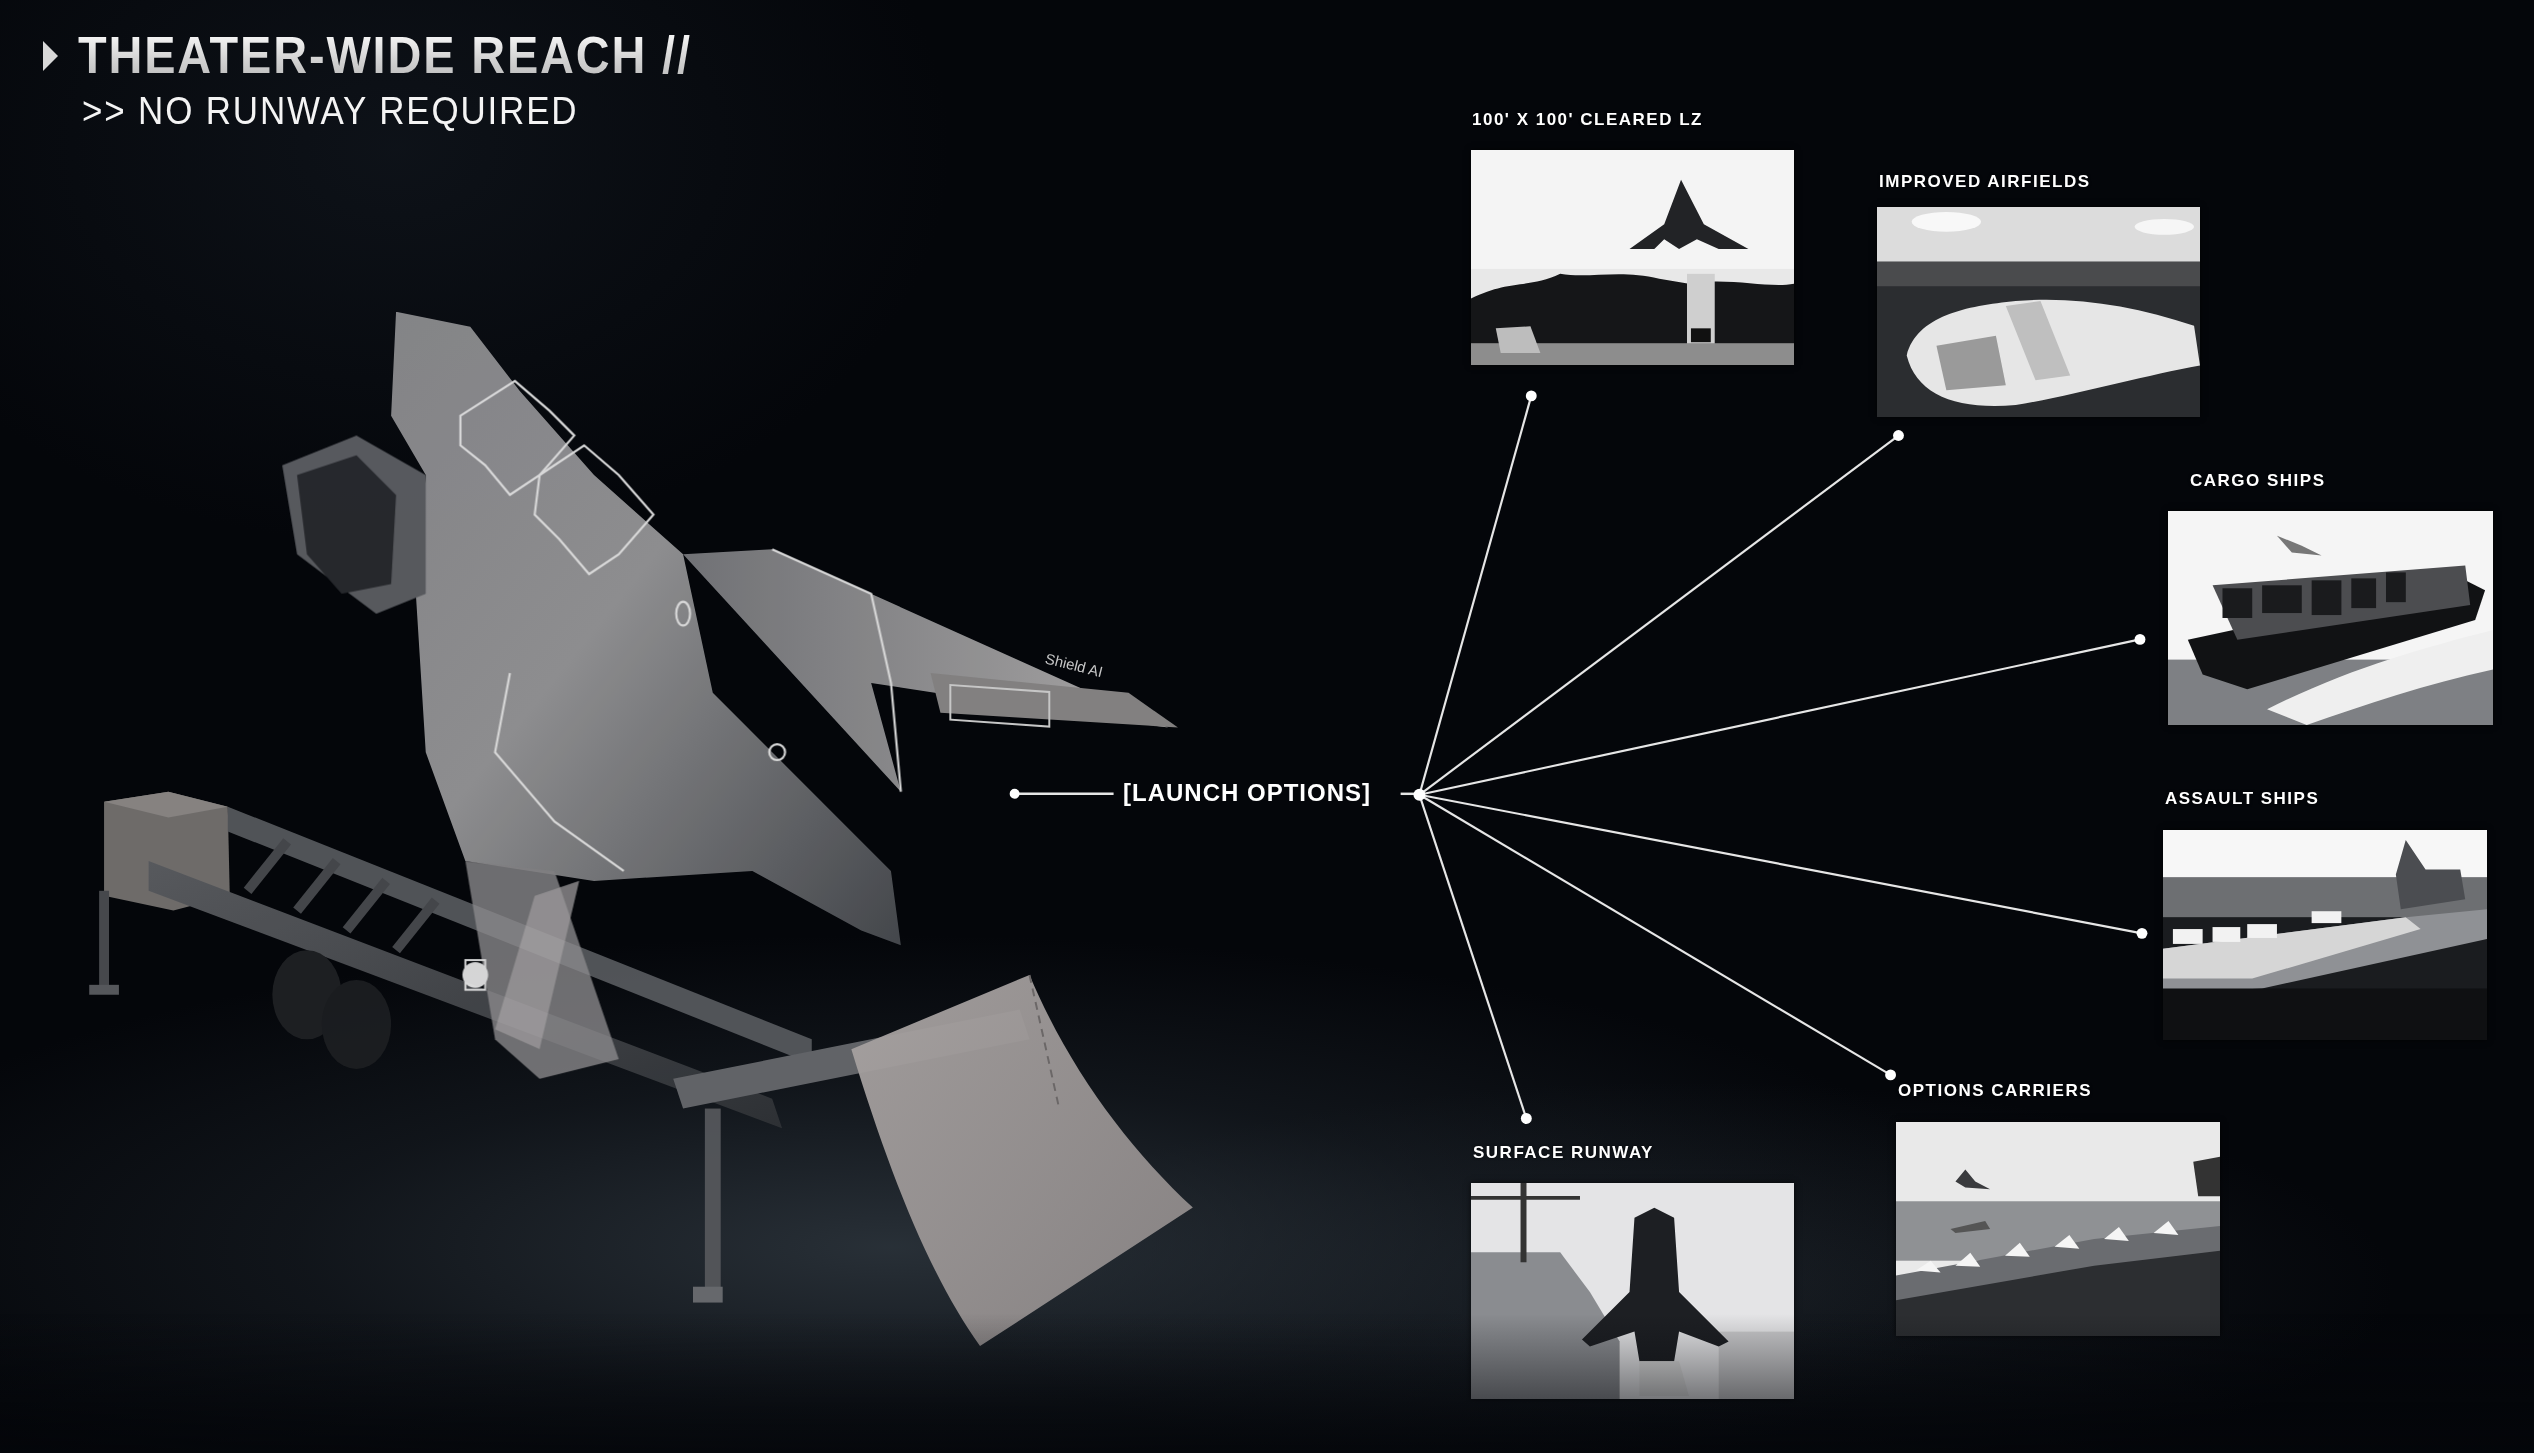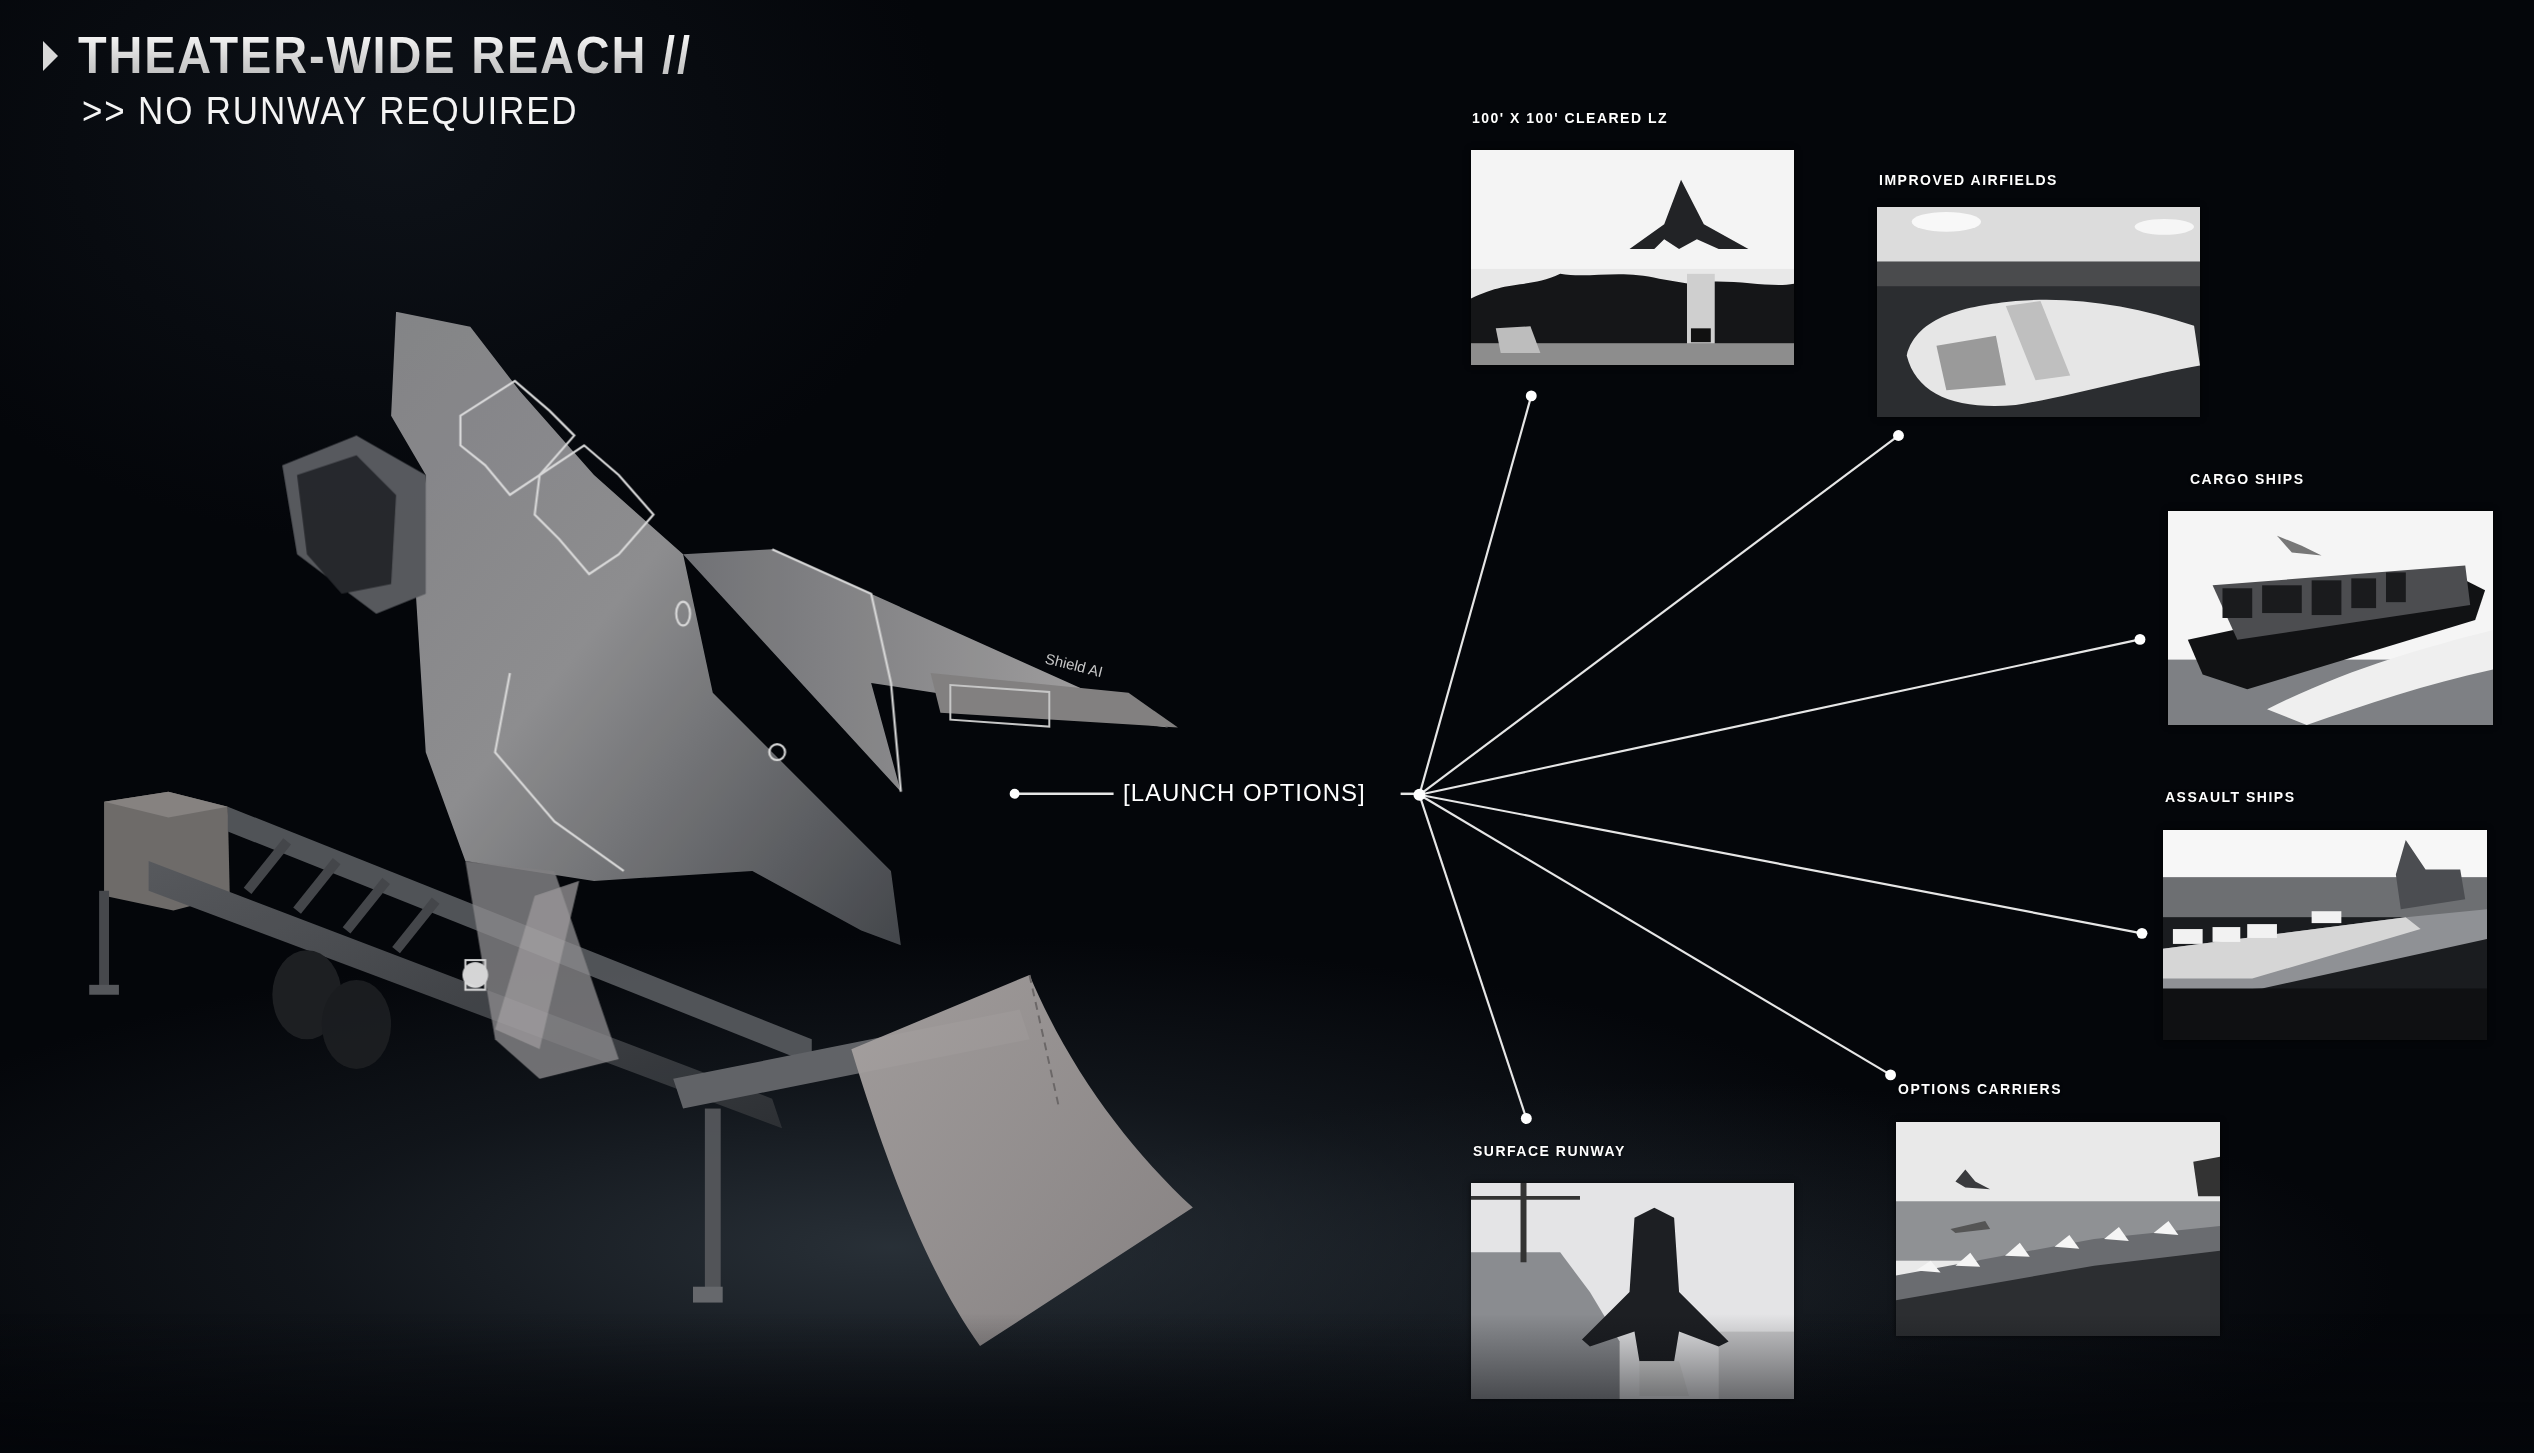--- a/index.html
+++ b/index.html
@@ -40,28 +40,28 @@
       line-height: 40px; transform: scaleX(0.92); transform-origin: left center;
     }
 
     
     .aircraft { position: absolute; left: 0; top: 0; width: 1287px; height: 1453px; pointer-events: none; }
 
     
     .diagram { position: absolute; left: 0; top: 0; width: 2534px; height: 1453px; }
     .launch-label {
       position: absolute; left: 1123px; top: 779px;
-      font-size: 24px; font-weight: normal; letter-spacing: 1px; color: #ffffff; white-space: nowrap;
+      font-size: 24px; font-weight: bold; letter-spacing: 1px; color: #ffffff; white-space: nowrap;
     }
 
     
     .option { position: absolute; }
     .option-label {
       position: absolute; left: 2px; white-space: nowrap;
-      font-size: 14px; font-weight: bold; letter-spacing: 1.5px; color: #ffffff;
+      font-size: 17px; font-weight: bold; letter-spacing: 1.5px; color: #ffffff;
       text-shadow: 0 0 3px rgba(0,0,0,0.8);
     }
     .option-photo {
       position: absolute; left: 0; overflow: hidden; background: #ddd;
       box-shadow: 0 0 6px rgba(0,0,0,0.7);
     }
     .option-photo svg { display: block; width: 100%; height: 100%; }
   </style>
 </head>
 <body>

